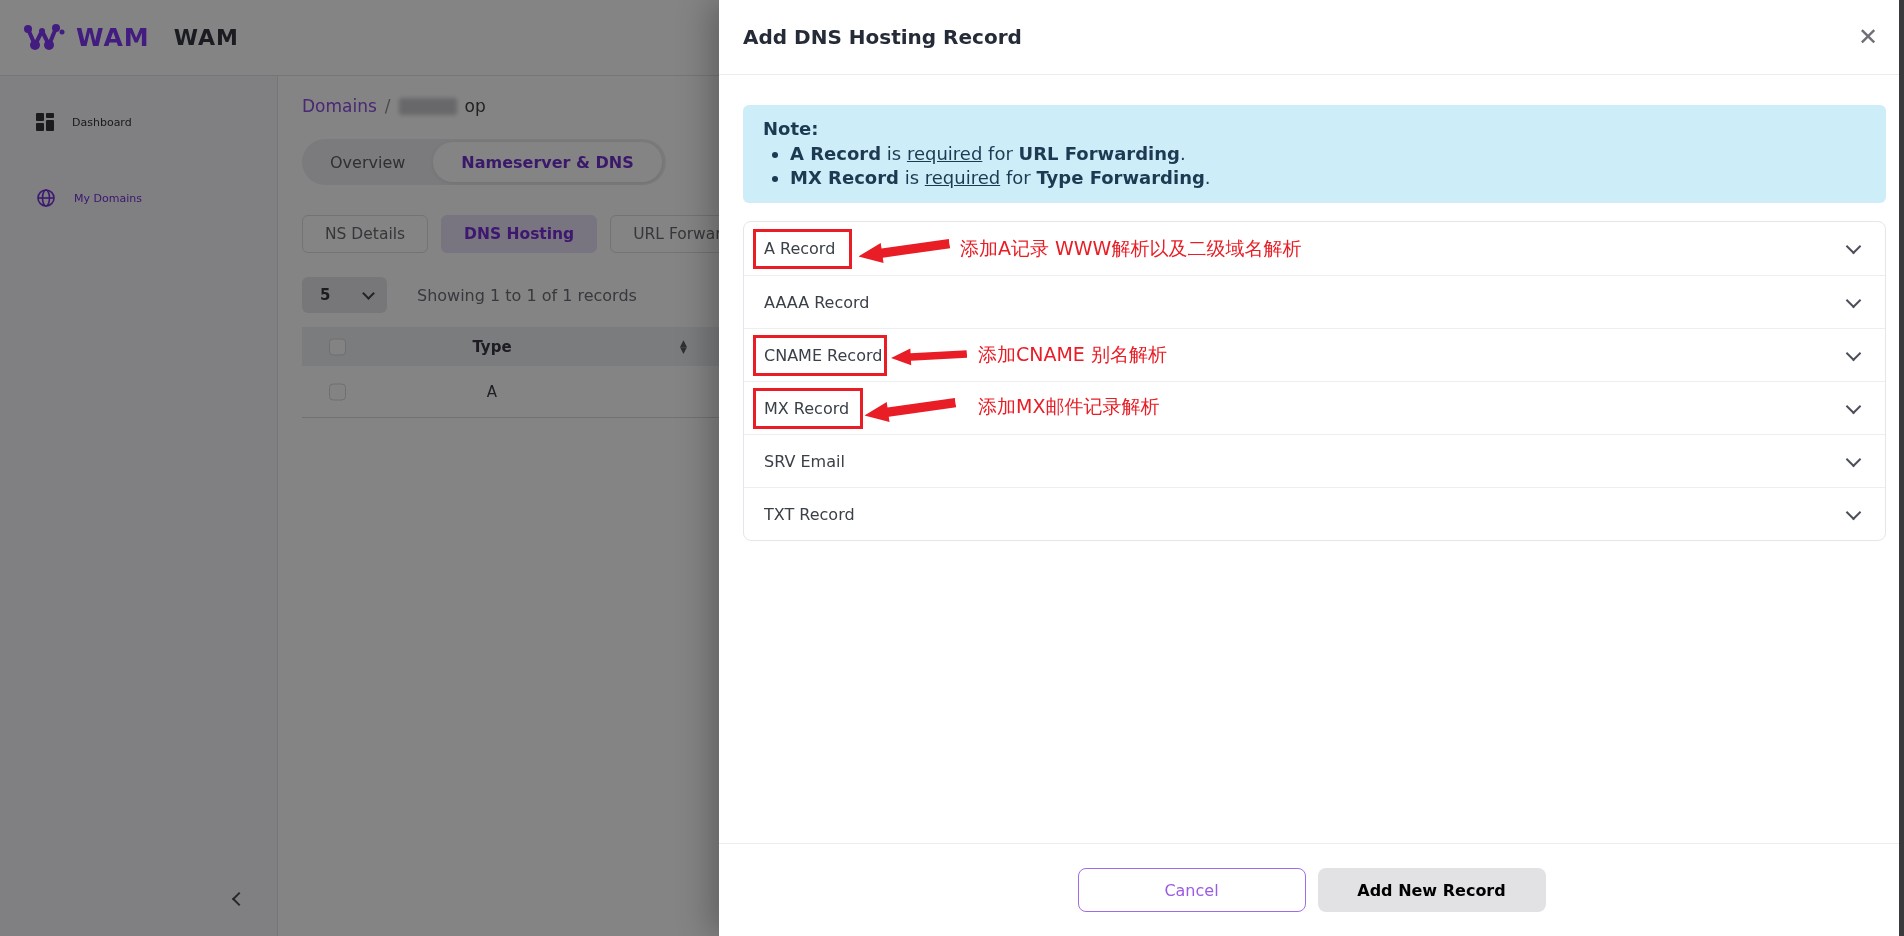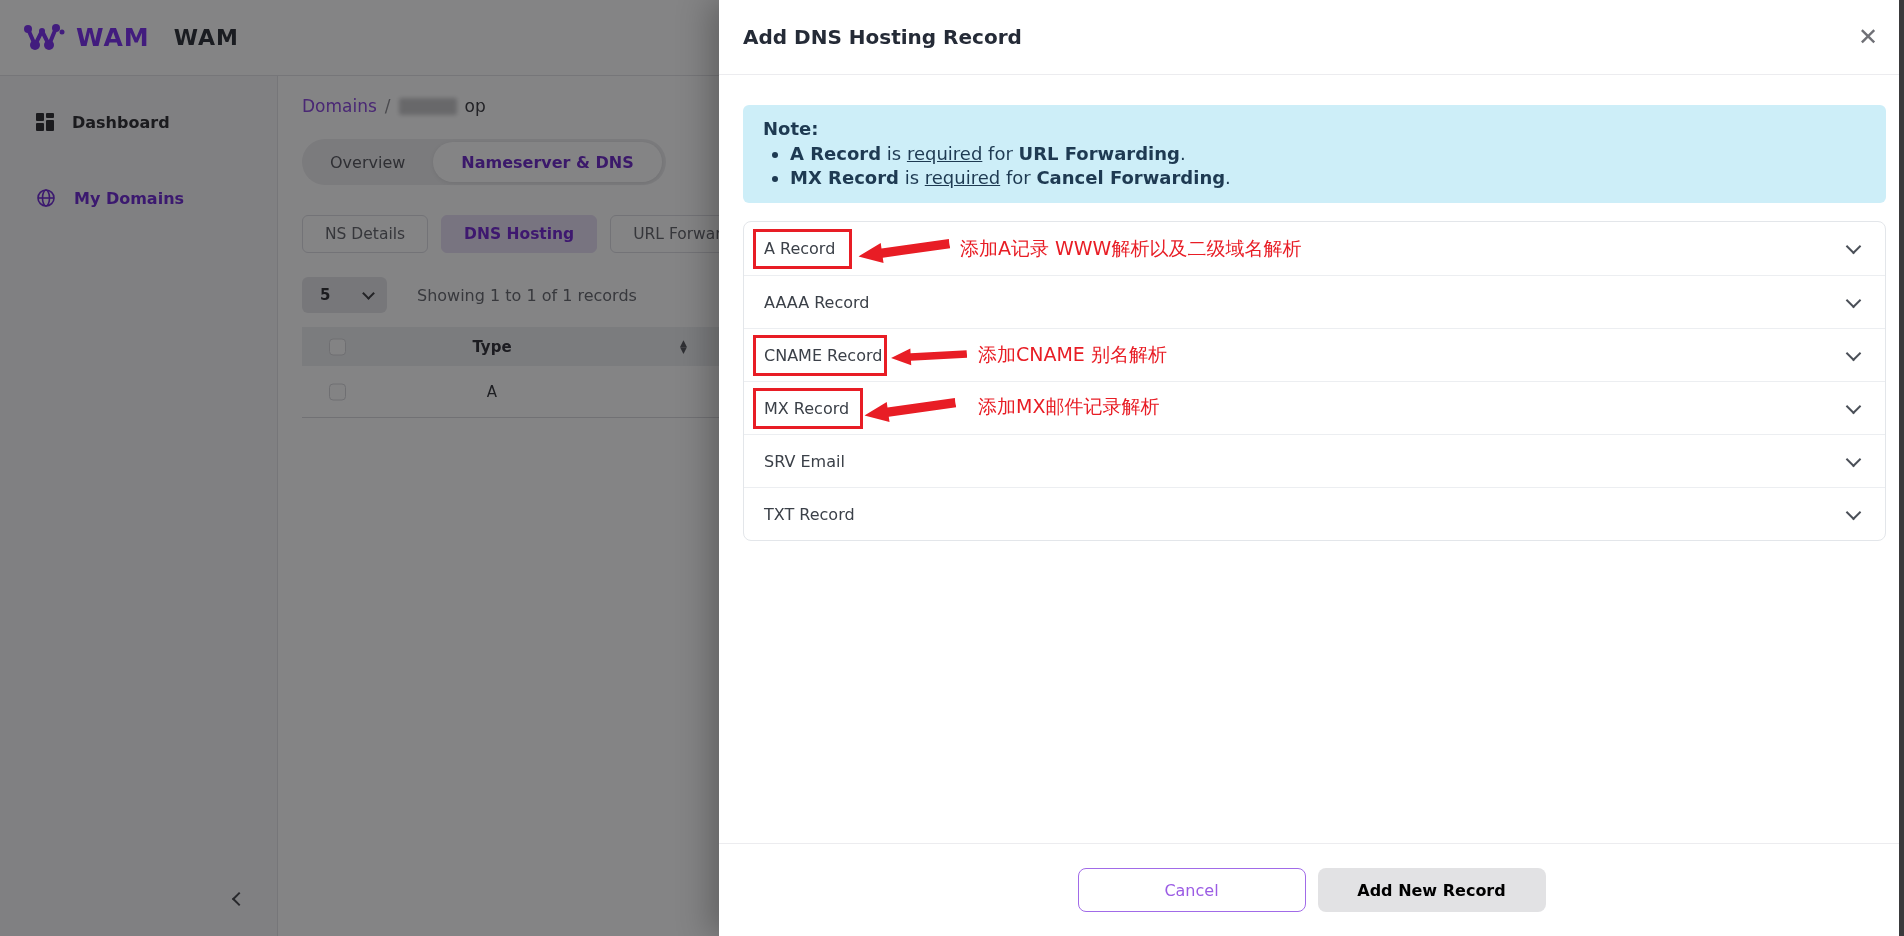--- a/index.html
+++ b/index.html
@@ -7,21 +7,21 @@
          font-family:"DejaVu Sans","Liberation Sans",sans-serif;color:#2e2e33;}
   
   .app-header{position:absolute;left:0;top:0;width:1904px;height:75px;background:#fff;
               border-bottom:1px solid #e3e3e6;display:flex;align-items:center;}
   .brand{display:flex;align-items:center;gap:10px;margin-left:22px;}
   .logo-wam{color:#7b2ff0;font-size:25px;font-weight:800;letter-spacing:1px;}
   .app-name{color:#2b2f36;font-size:22px;font-weight:700;margin-left:14px;letter-spacing:1px;}
   .sidebar{position:absolute;left:0;top:76px;width:277px;height:860px;background:#f6f6f8;
            border-right:1px solid #e2e2e6;}
   .side-item{position:absolute;left:0;width:277px;height:40px;display:flex;align-items:center;
-             gap:18px;padding-left:36px;box-sizing:border-box;font-size:16px;font-weight:700;cursor:pointer;}
+             gap:18px;padding-left:36px;box-sizing:border-box;font-size:11px;font-weight:400;cursor:pointer;}
   .side-item.dash{top:26px;color:#2c2c31;}
   .side-item.domains{top:102px;color:#6d28d2;}
   .collapse-btn{position:absolute;left:228px;top:812px;width:22px;height:22px;display:flex;
                 align-items:center;justify-content:center;cursor:pointer;}
   .chev-left{width:8px;height:8px;border-right:2px solid#46474c;border-bottom:2px solid #46474c;
              transform:rotate(135deg);}
   .main{position:absolute;left:278px;top:76px;width:1626px;height:860px;background:#fff;}
   .breadcrumb{position:absolute;left:24px;top:20px;font-size:17px;display:flex;align-items:center;gap:8px;}
   .bc-root{color:#8a46dd;cursor:pointer;}
   .bc-sep{color:#8b8b90;}
@@ -201,21 +201,21 @@
   <div class="modal">
     <div class="modal-header">
       <span class="modal-title">Add DNS Hosting Record</span>
       <span class="modal-close">✕</span>
     </div>
 
     <div class="note">
       <div class="note-heading">Note:</div>
       <ul>
         <li><b>A Record</b><span> is </span><span class="u">required</span><span> for </span><b>URL Forwarding</b><span>.</span></li>
-        <li><b>MX Record</b><span> is </span><span class="u">required</span><span> for </span><b>Cancel Forwarding</b><span>.</span></li>
+        <li><b>MX Record</b><span> is </span><span class="u">required</span><span> for </span><b>Type Forwarding</b><span>.</span></li>
       </ul>
     </div>
 
     <div class="accordion">
       <div class="acc-row">
         <span class="acc-label">A Record</span>
         <span class="chev-down"></span>
       </div>
       <div class="acc-row">
         <span class="acc-label">AAAA Record</span>

